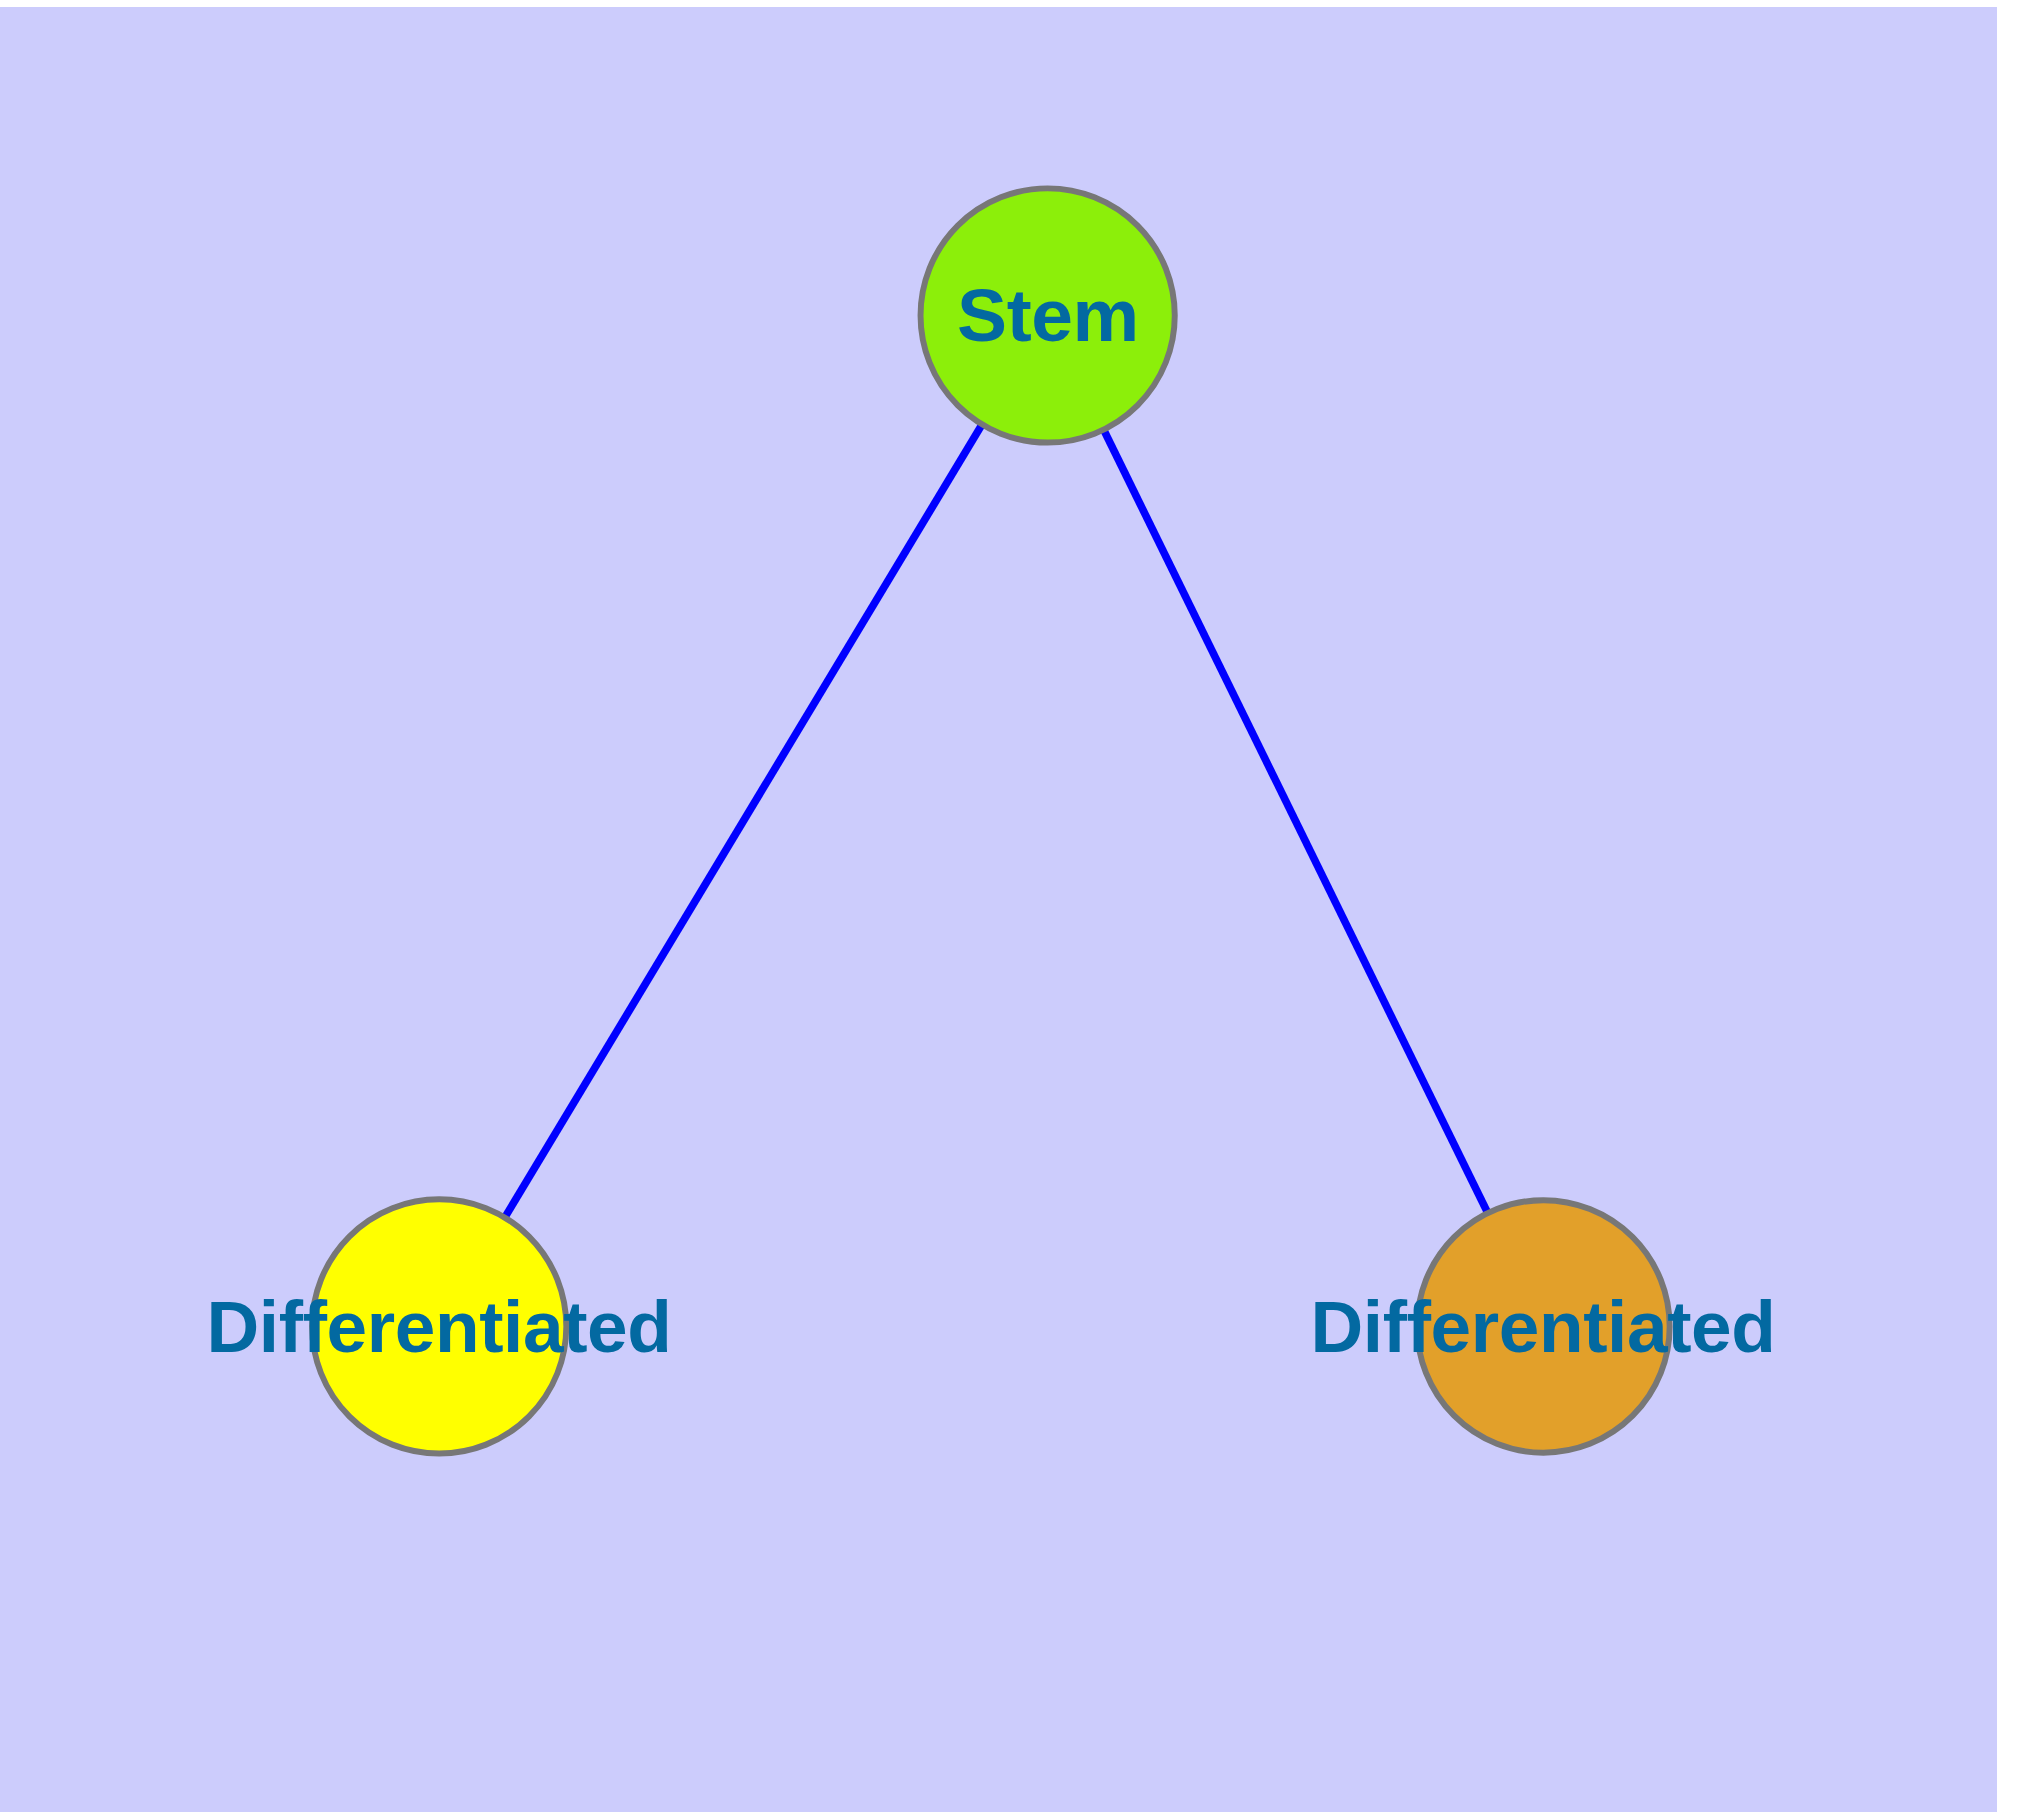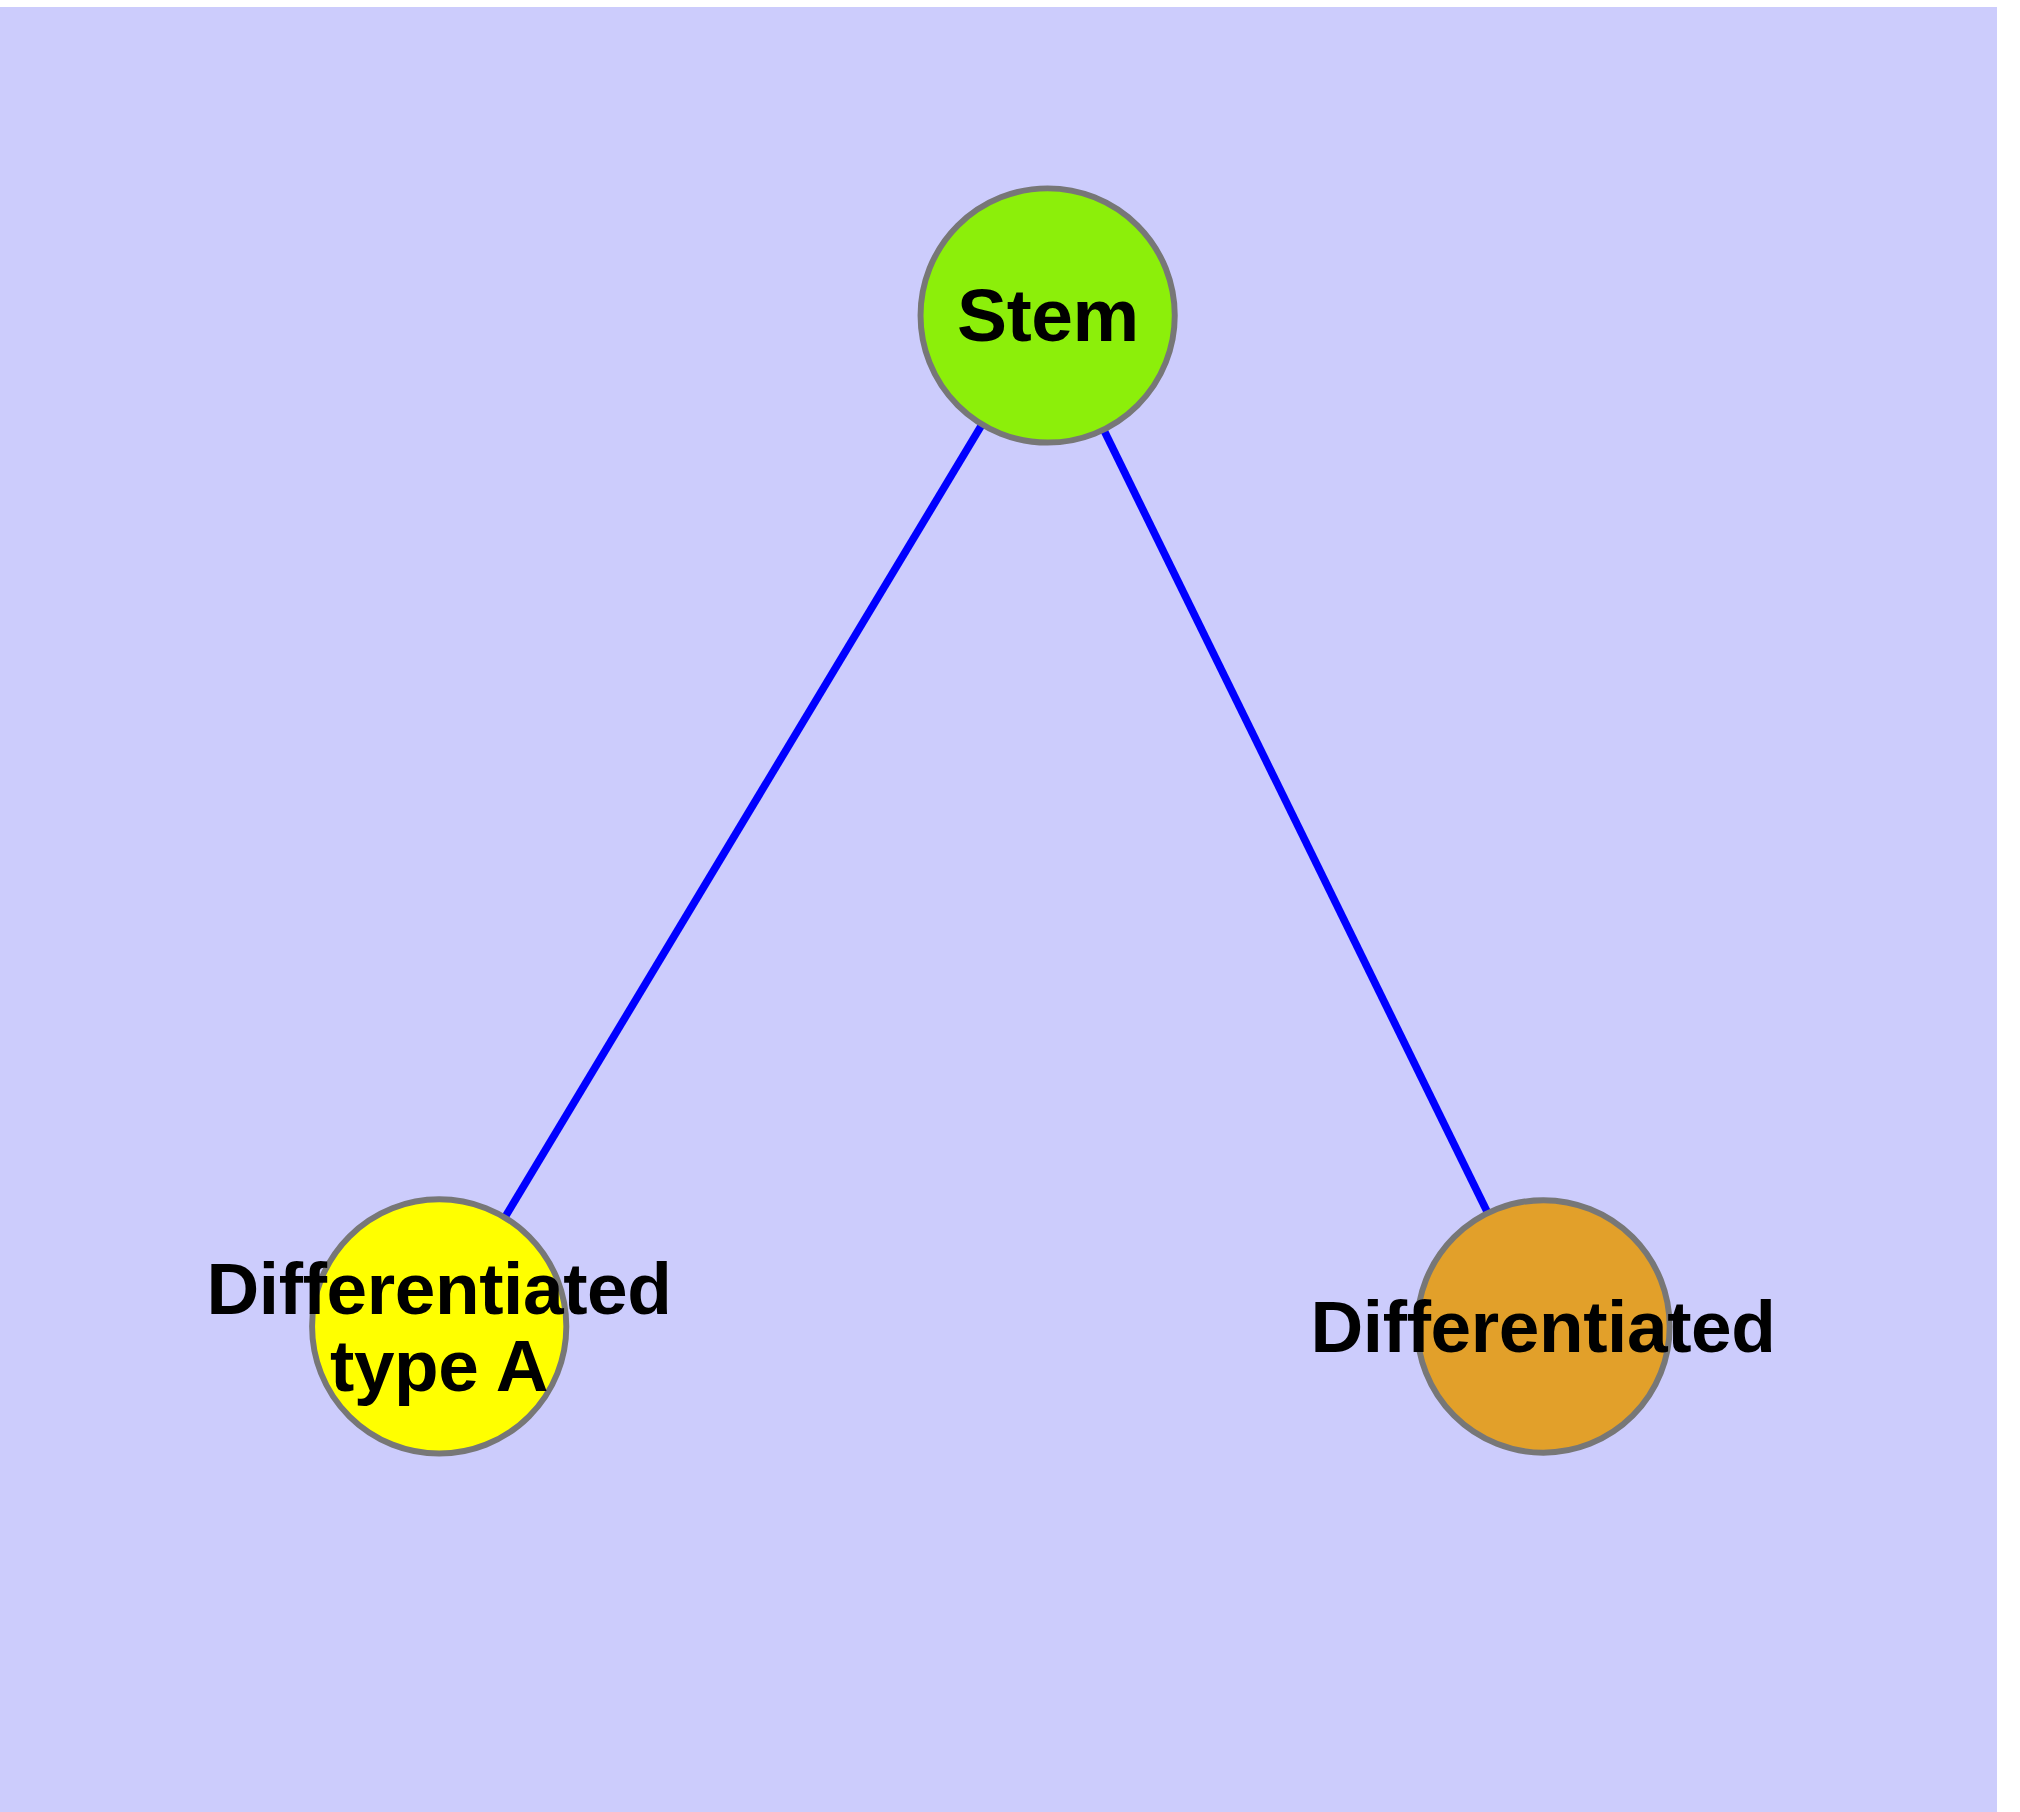--- a/index.html
+++ b/index.html
@@ -27,21 +27,21 @@
   #graph-svg {
     position: absolute;
     left: 0;
     top: 0;
     width: 1997px;
     height: 1805px;
     display: block;
   }
   .node-label {
     position: absolute;
-    color: #000000;
+    color: #0369a1;
     font-weight: bold;
     font-size: 73px;
     line-height: 1.06;
     text-align: center;
     white-space: pre;
     letter-spacing: -0.4px;
     -webkit-font-smoothing: antialiased;
     pointer-events: none;
     transform: translate(-50%, -50%);
   }
@@ -64,19 +64,19 @@
 
       <g>
         <circle id="node-stem" cx="1236" cy="364" r="150" fill="#8cef0a" stroke="#777777" stroke-width="7"></circle>
         <circle id="node-diff_a" cx="518" cy="1557" r="150" fill="#ffff00" stroke="#777777" stroke-width="7"></circle>
         <circle id="node-diff_b" cx="1821" cy="1557" r="149" fill="#e2a02a" stroke="#777777" stroke-width="7"></circle>
       </g>
     </svg>
 
     <div class="node-label single" style="left:1048px; top:309px;">Stem</div>
 
-    <div class="node-label" style="left:439px; top:1320px;"><span>Differentiated</span><br><span>type A</span></div>
+    <div class="node-label" style="left:439px; top:1320px;"><span>Differentiated</span><br></div>
 
     <div class="node-label" style="left:1543px; top:1320px;"><span>Differentiated</span><br></div>
 
   </div>
 </div>
 
 
 </body></html>

